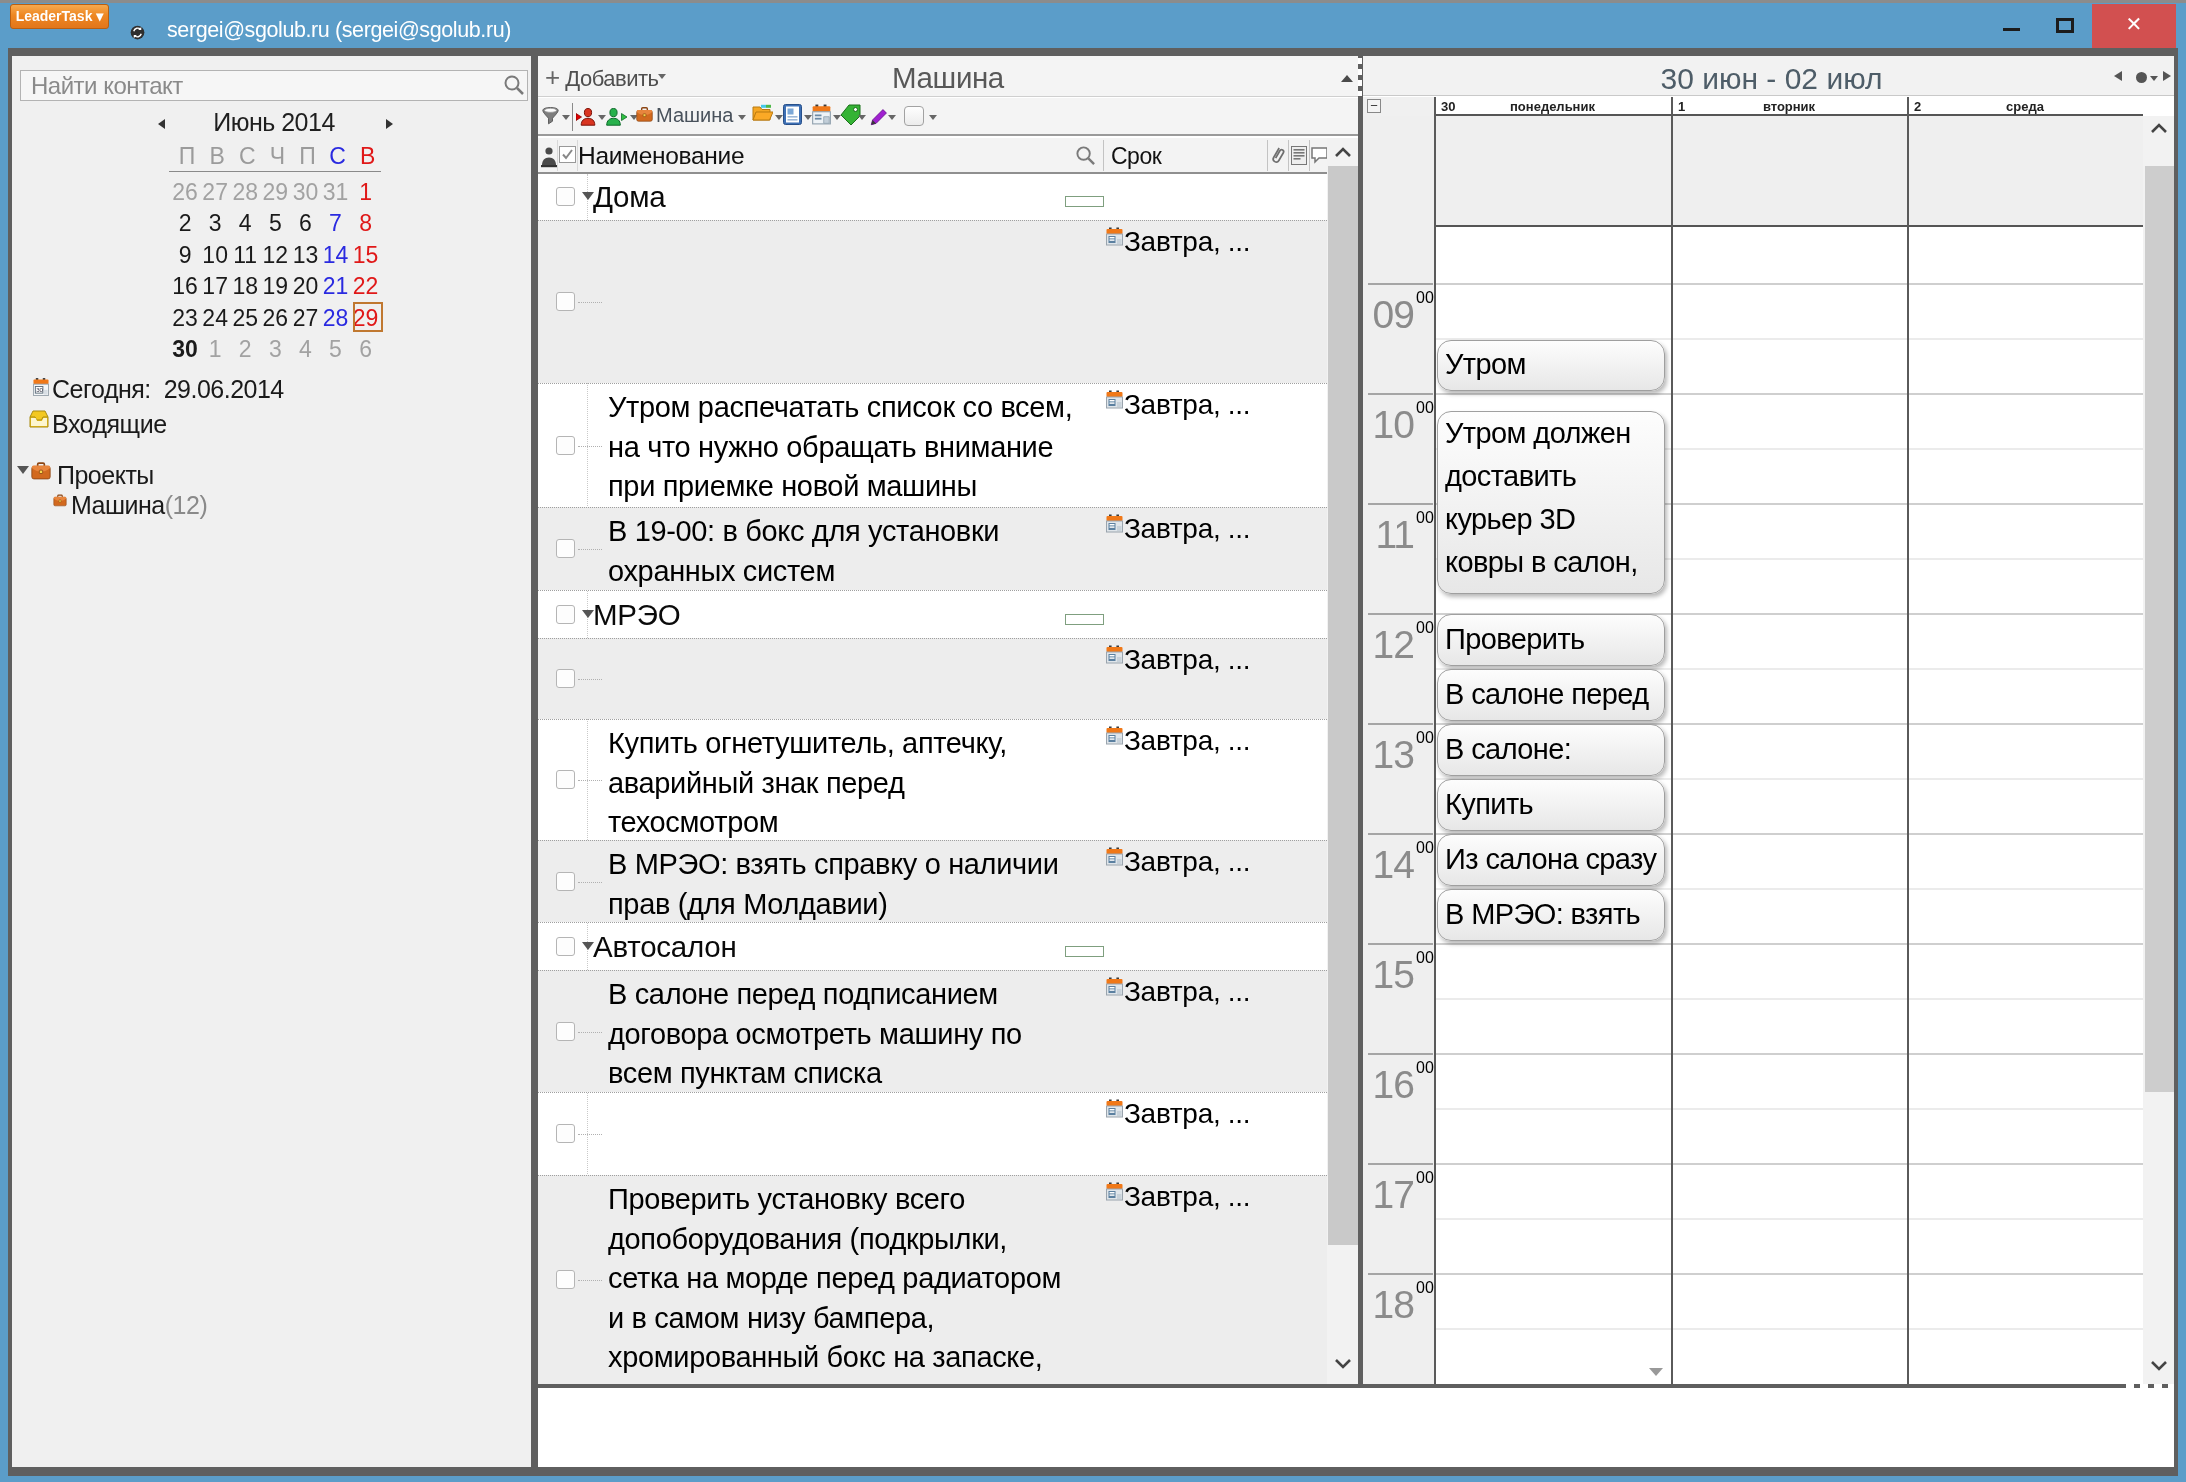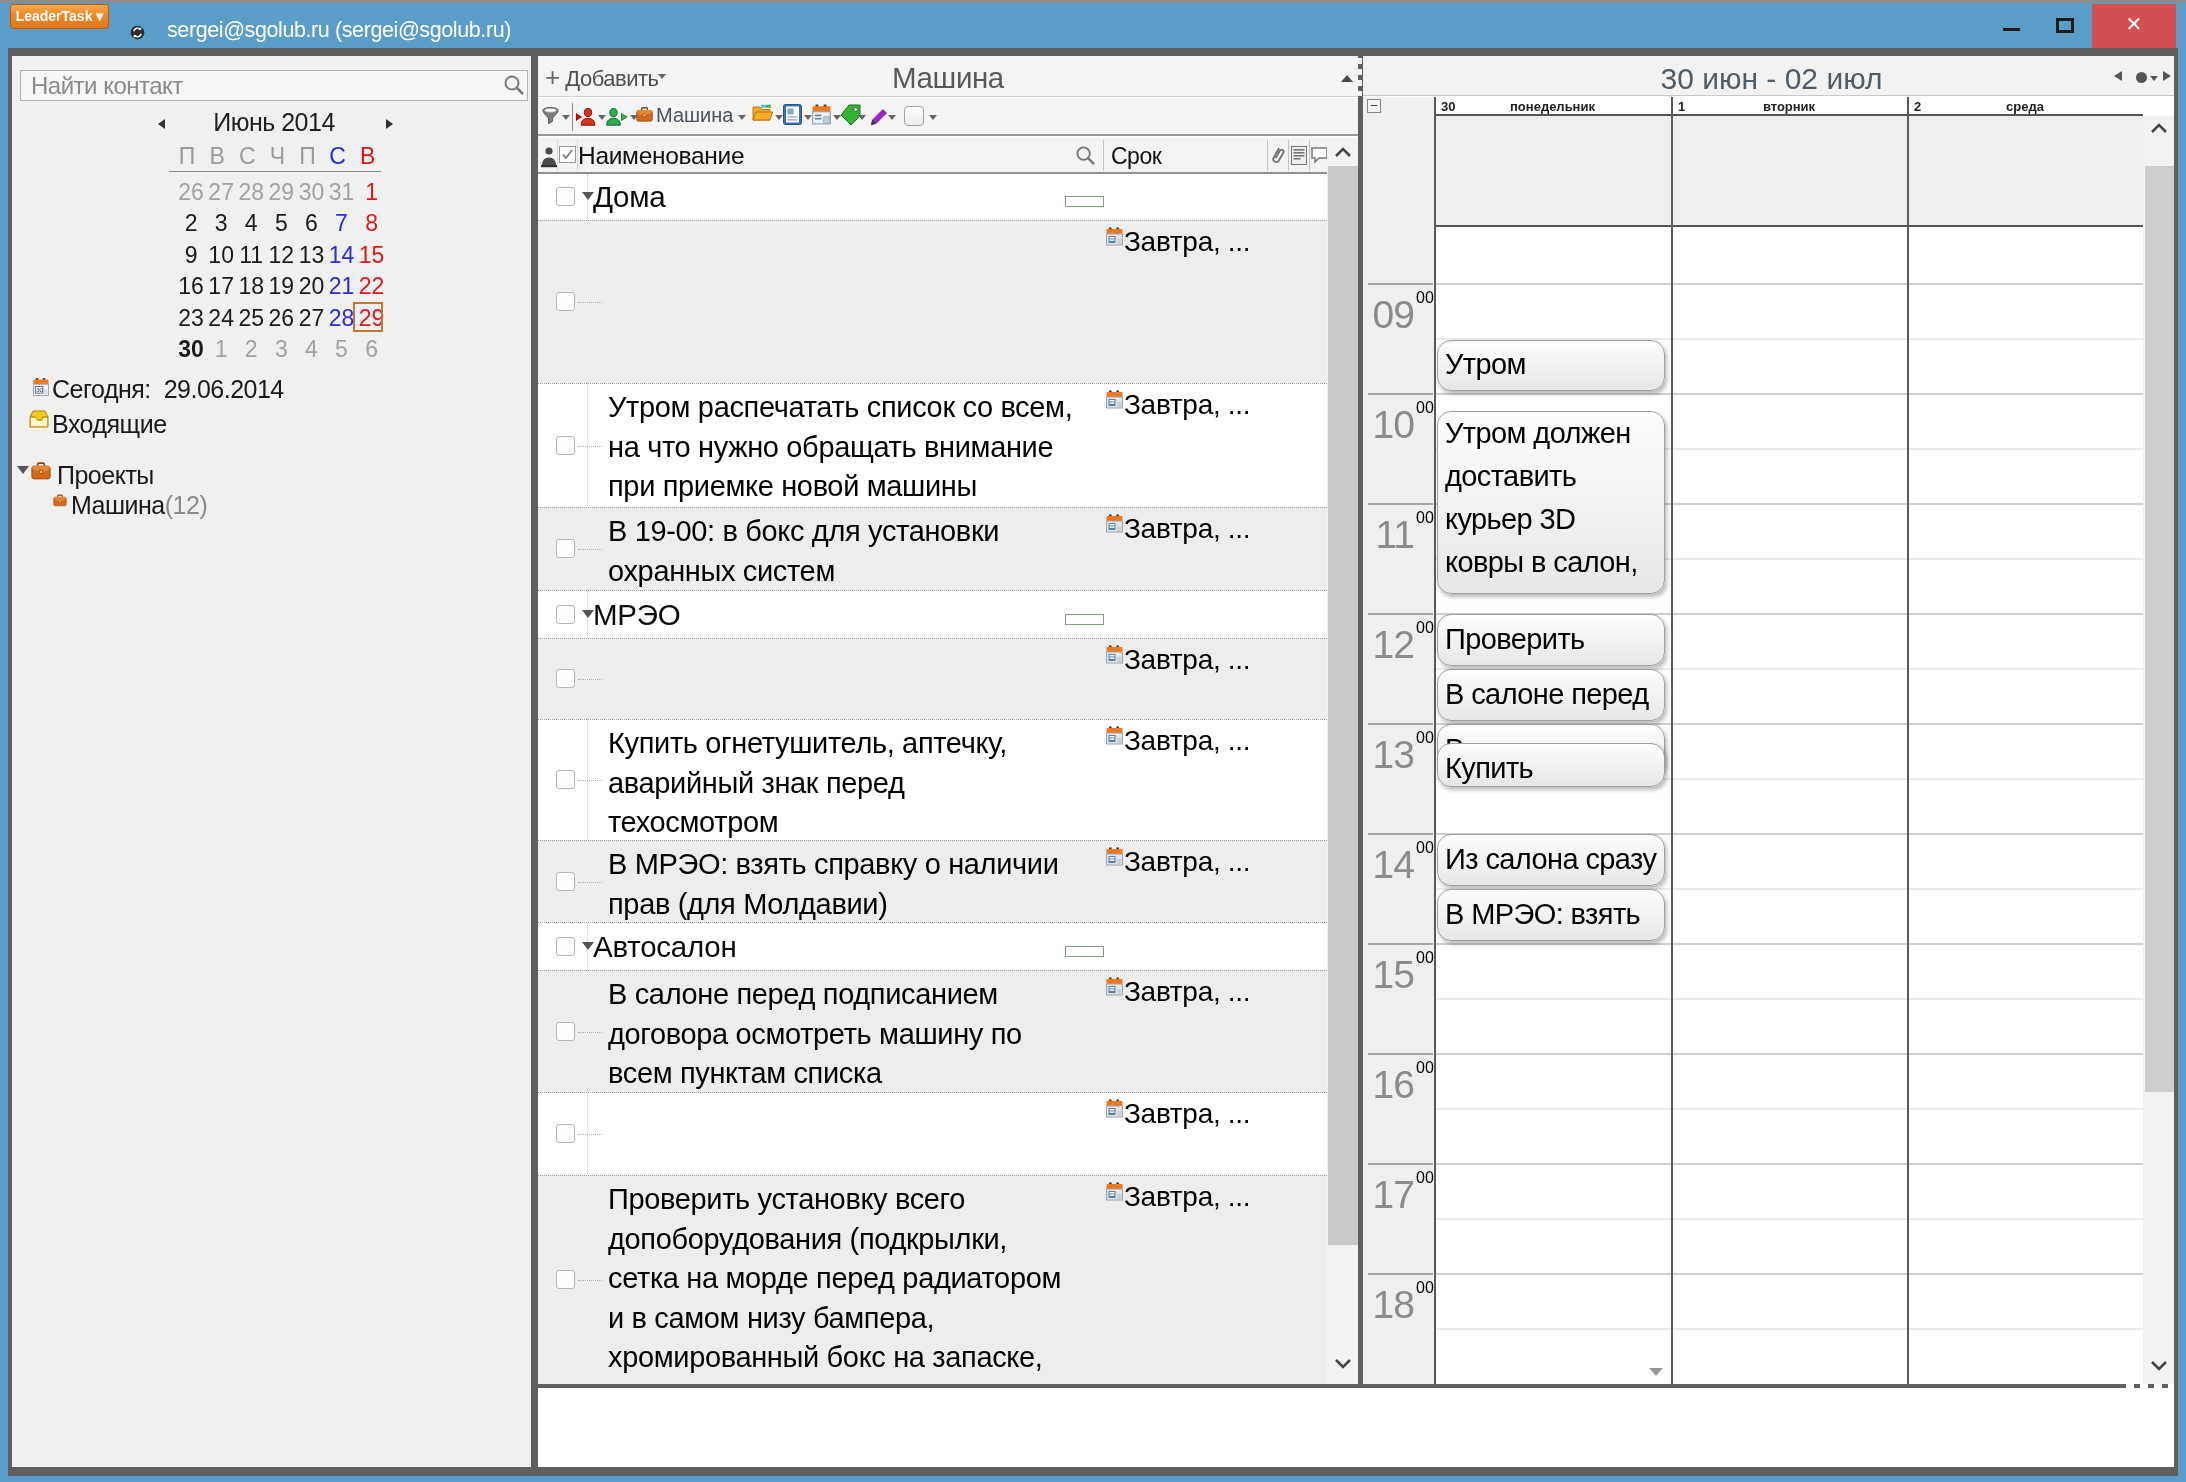--- a/index.html
+++ b/index.html
@@ -19,21 +19,21 @@
 #botbar{left:538px;top:1388px;width:1636px;height:79px;background:#fff}
 #botborder{left:538px;top:1384px;width:1636px;height:4px;background:#5f5f5f}
 #search{left:20px;top:70px;width:508px;height:31px;background:#f6f6f6;border:1px solid #b3b3b3;color:#8a8a8a;font-size:24px;line-height:29px;padding-left:10px;letter-spacing:-0.5px}
 #caltitle{left:169px;top:108px;width:210px;text-align:center;font-size:25px;color:#1f1f1f;letter-spacing:-0.5px}
 .navarr{width:0;height:0;border-top:5px solid transparent;border-bottom:5px solid transparent}
 #calprev{left:158px;top:119px;border-right:7px solid #333}
 #calnext{left:386px;top:119px;border-left:7px solid #333}
 #dowrow{left:172px;top:143px;width:211px;height:28px}
 #dowrow span{float:left;width:30.1px;text-align:center;font-size:23px;color:#9b9b9b}
 #calunderline{left:169px;top:171px;width:212px;height:1px;background:#8a8a8a}
-#dates{left:176px;top:177px;width:211px;font-size:23px}
+#dates{left:170px;top:177px;width:211px;font-size:23px}
 #dates .r{height:31.4px;line-height:31.4px}
 #dates span{float:left;width:30.1px;text-align:center;color:#1a1a1a}
 #dates span.o{color:#a2a2a2}
 #dates span.b{color:#2a2ae0}
 #dates span.rd{color:#e01818}
 #selbox{left:353px;top:302px;width:30px;height:30px;border:2px solid #c07830}
 .litem{font-size:25px;color:#1a1a1a;letter-spacing:-0.5px}
 .gray{color:#8a8a8a}
 #mtop{left:538px;top:56px;width:820px;height:41px;background:#f4f4f4;border-bottom:1px solid #cfcfcf}
 #madd{left:545px;top:62px;font-size:22px;color:#4f4f4f;letter-spacing:-0.5px}
@@ -556,21 +556,21 @@
 <div class="abs dayname" style="left:1434px;width:237px">понедельник</div>
 <div class="abs dayn" style="left:1678px">1</div>
 <div class="abs dayname" style="left:1671px;width:236px">вторник</div>
 <div class="abs dayn" style="left:1914px">2</div>
 <div class="abs dayname" style="left:1907px;width:236px">среда</div>
 <div class="abs ev" style="top:340px;height:51px;line-height:47px;">Утром</div>
 <div class="abs ev" style="top:411px;height:183px;line-height:43px;">Утром должен<br>доставить<br>курьер 3D<br>ковры в салон,</div>
 <div class="abs ev" style="top:614px;height:52px;line-height:48px;">Проверить</div>
 <div class="abs ev" style="top:669px;height:52px;line-height:48px;">В салоне перед</div>
 <div class="abs ev" style="top:724px;height:52px;line-height:48px;">В салоне:</div>
-<div class="abs ev" style="top:743px;height:44px;line-height:48px;">Купить</div>
+<div class="abs ev" style="top:779px;height:52px;line-height:48px;">Купить</div>
 <div class="abs ev" style="top:834px;height:52px;line-height:48px;">Из салона сразу</div>
 <div class="abs ev" style="top:889px;height:52px;line-height:48px;">В МРЭО: взять</div>
 <div class="abs" id="rsb"></div>
 <div class="abs" id="rsbthumb"></div>
 <svg class="abs" style="left:2150px;top:122px" width="18" height="12" viewBox="0 0 18 12">
     <path d="M2 10 9 3l7 7" fill="none" stroke="#444" stroke-width="2.6"></path>
   </svg>
 <svg class="abs" style="left:2150px;top:1360px" width="18" height="12" viewBox="0 0 18 12">
     <path d="M2 2 9 9l7-7" fill="none" stroke="#444" stroke-width="2.6"></path>
   </svg>

